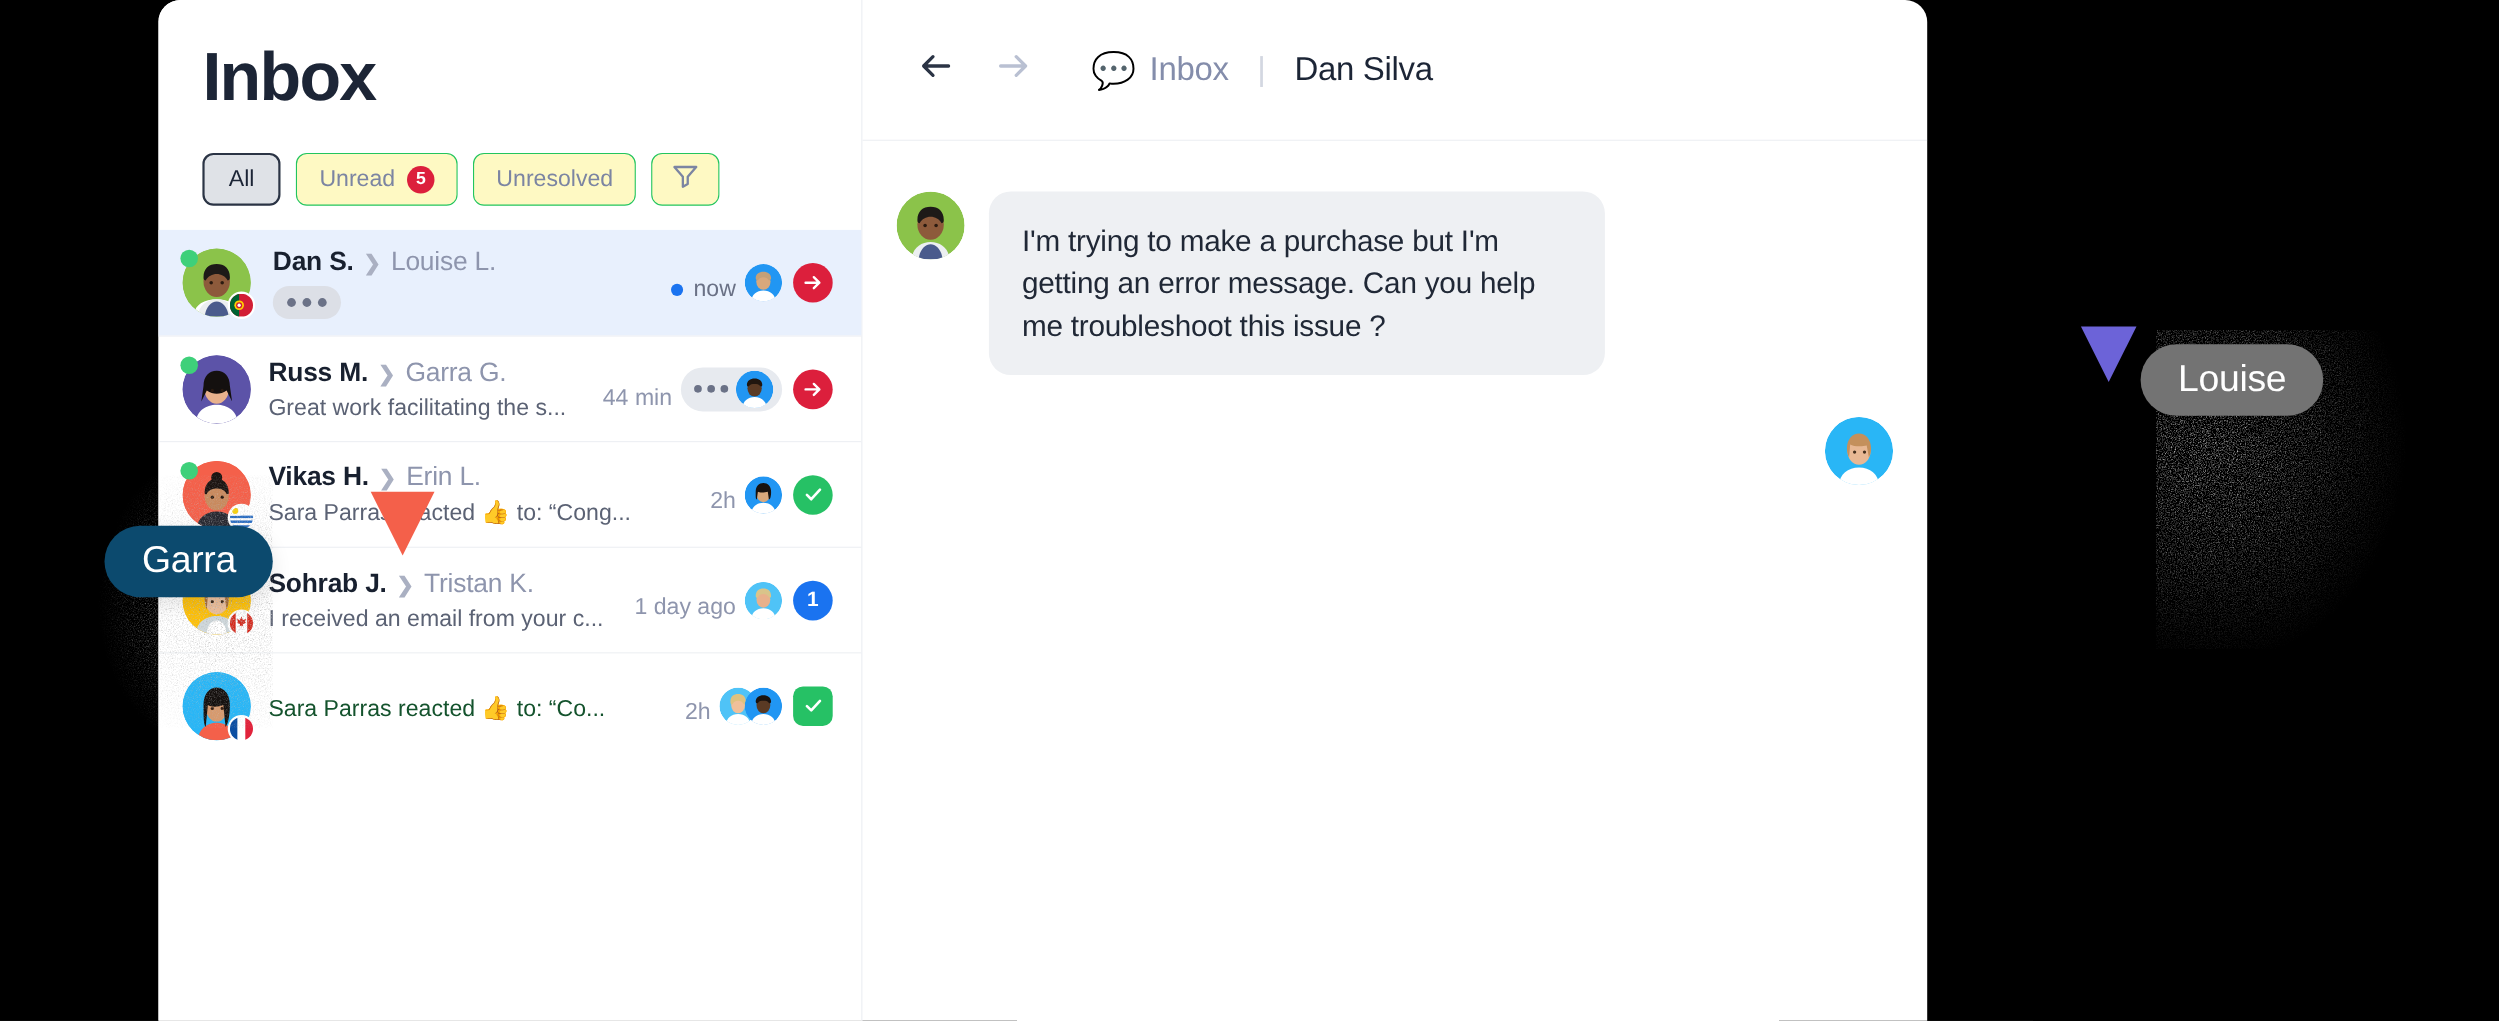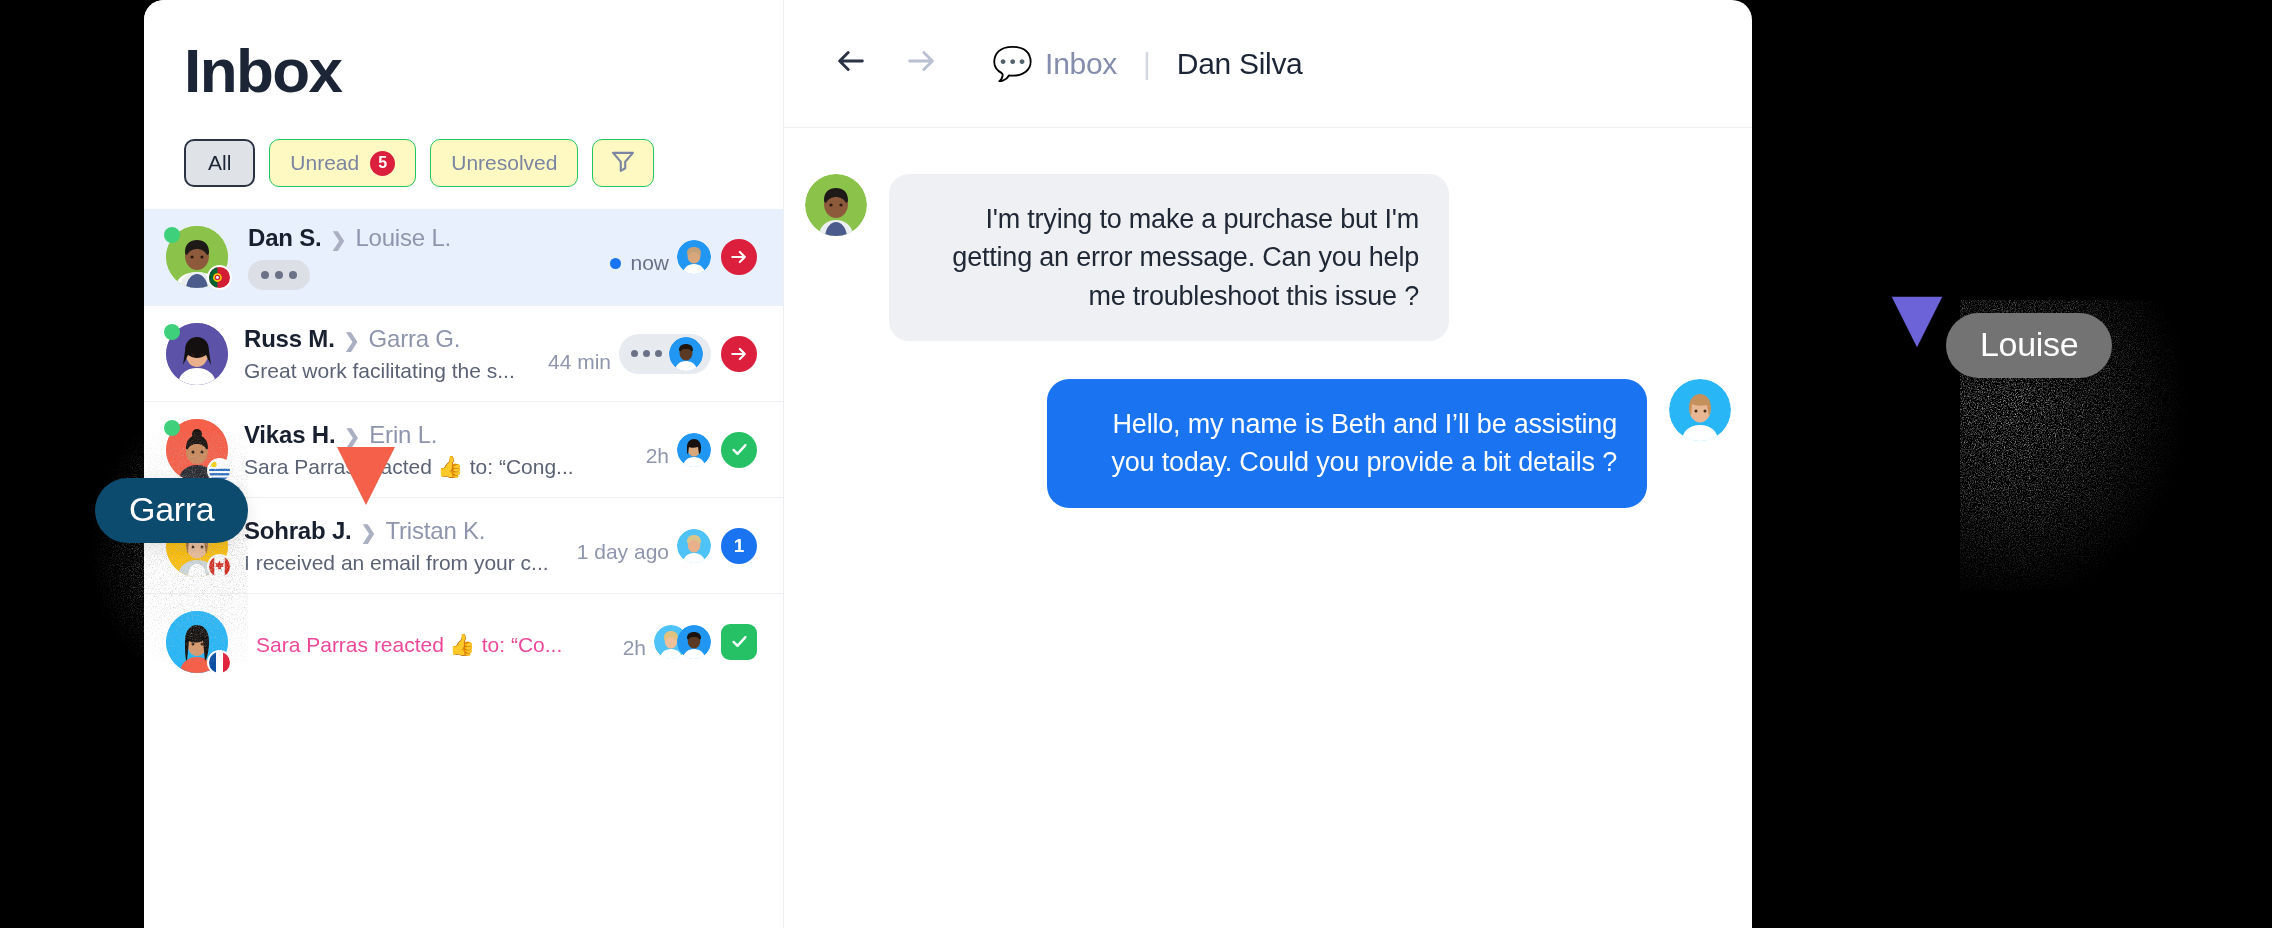--- a/index.html
+++ b/index.html
@@ -157,21 +157,21 @@
 
   .conv-line2 {
     margin-top: 6px;
     font-size: 21px;
     color: #5b6274;
     white-space: nowrap;
     overflow: hidden;
     text-overflow: ellipsis;
     max-width: 330px;
   }
-  .conv-line2.muted { color: #ec4899; margin-left: 12px; }
+  .conv-line2.muted { color: #14532d; }
 
   .typing-pill {
     margin-top: 8px;
     width: 62px; height: 30px;
     border-radius: 16px;
     background: #dcdfe6;
     display: flex;
     align-items: center;
     justify-content: center;
     gap: 6px;
@@ -246,21 +246,21 @@
     display: flex; align-items: center; gap: 12px;
     margin-left: 28px;
   }
   .crumb-emoji { font-size: 33px; line-height: 1; }
   .crumb-inbox { font-size: 30px; color: #848dab; letter-spacing: -0.3px; }
   .crumb-sep { color: #d3d7e1; font-size: 30px; margin: 0 14px; }
   .crumb-name { font-size: 30px; color: #1c2536; font-weight: 500; letter-spacing: -0.3px; }
 
   .chat-body { flex: 1; padding: 46px 0 0 0; position: relative; }
 
-  .msg-row { display: flex; gap: 22px; padding: 0 21px; align-items: flex-start; text-align: right; }
+  .msg-row { display: flex; gap: 22px; padding: 0 31px; align-items: flex-start; }
   .msg-row.out { justify-content: flex-end; margin-top: 38px; }
 
   .msg-av { width: 62px; height: 62px; border-radius: 50%; overflow: hidden; flex: 0 0 62px; }
 
   .bubble {
     border-radius: 20px;
     padding: 26px 30px;
     font-size: 27px;
     line-height: 1.42;
     max-width: 560px;
@@ -629,21 +629,20 @@
             <ellipse cx="31" cy="30" rx="12" ry="14" fill="#8d5a3b"></ellipse>
             <path d="M19 26c0-8 5-12 12-12s12 4 12 12c0 2-1 3-2 3-2-4-6-6-10-6s-8 2-10 6c-1 0-2-1-2-3z" fill="#1d1a18"></path>
             <circle cx="26" cy="31" r="1.6" fill="#2b1a10"></circle>
             <circle cx="36" cy="31" r="1.6" fill="#2b1a10"></circle>
           </svg>
         </div>
         <div class="bubble in">I'm trying to make a purchase but I'm getting an error message. Can you help me troubleshoot this issue ?</div>
       </div>
 
       <div class="msg-row out">
-        <div class="bubble out">Hello, my name is Beth and I’ll be assisting you today. Could you provide a bit details ?</div>
         <div class="msg-av">
           <svg viewBox="0 0 62 62" width="62" height="62">
             <circle cx="31" cy="31" r="31" fill="#29b6f6"></circle>
             <path d="M13 62c0-10 8-16 18-16s18 6 18 16z" fill="#ffffff"></path>
             <ellipse cx="31" cy="31" rx="10.5" ry="12.5" fill="#e8b894"></ellipse>
             <path d="M20 29c0-9 5-14 11-14s11 5 11 14c0 3-1 6-2 8l-2-11c-4 1-12 1-15-1l-1 12c-1-2-2-5-2-8z" fill="#c4905c"></path>
             <circle cx="27" cy="32" r="1.5" fill="#45301f"></circle>
             <circle cx="36" cy="32" r="1.5" fill="#45301f"></circle>
           </svg>
         </div>

